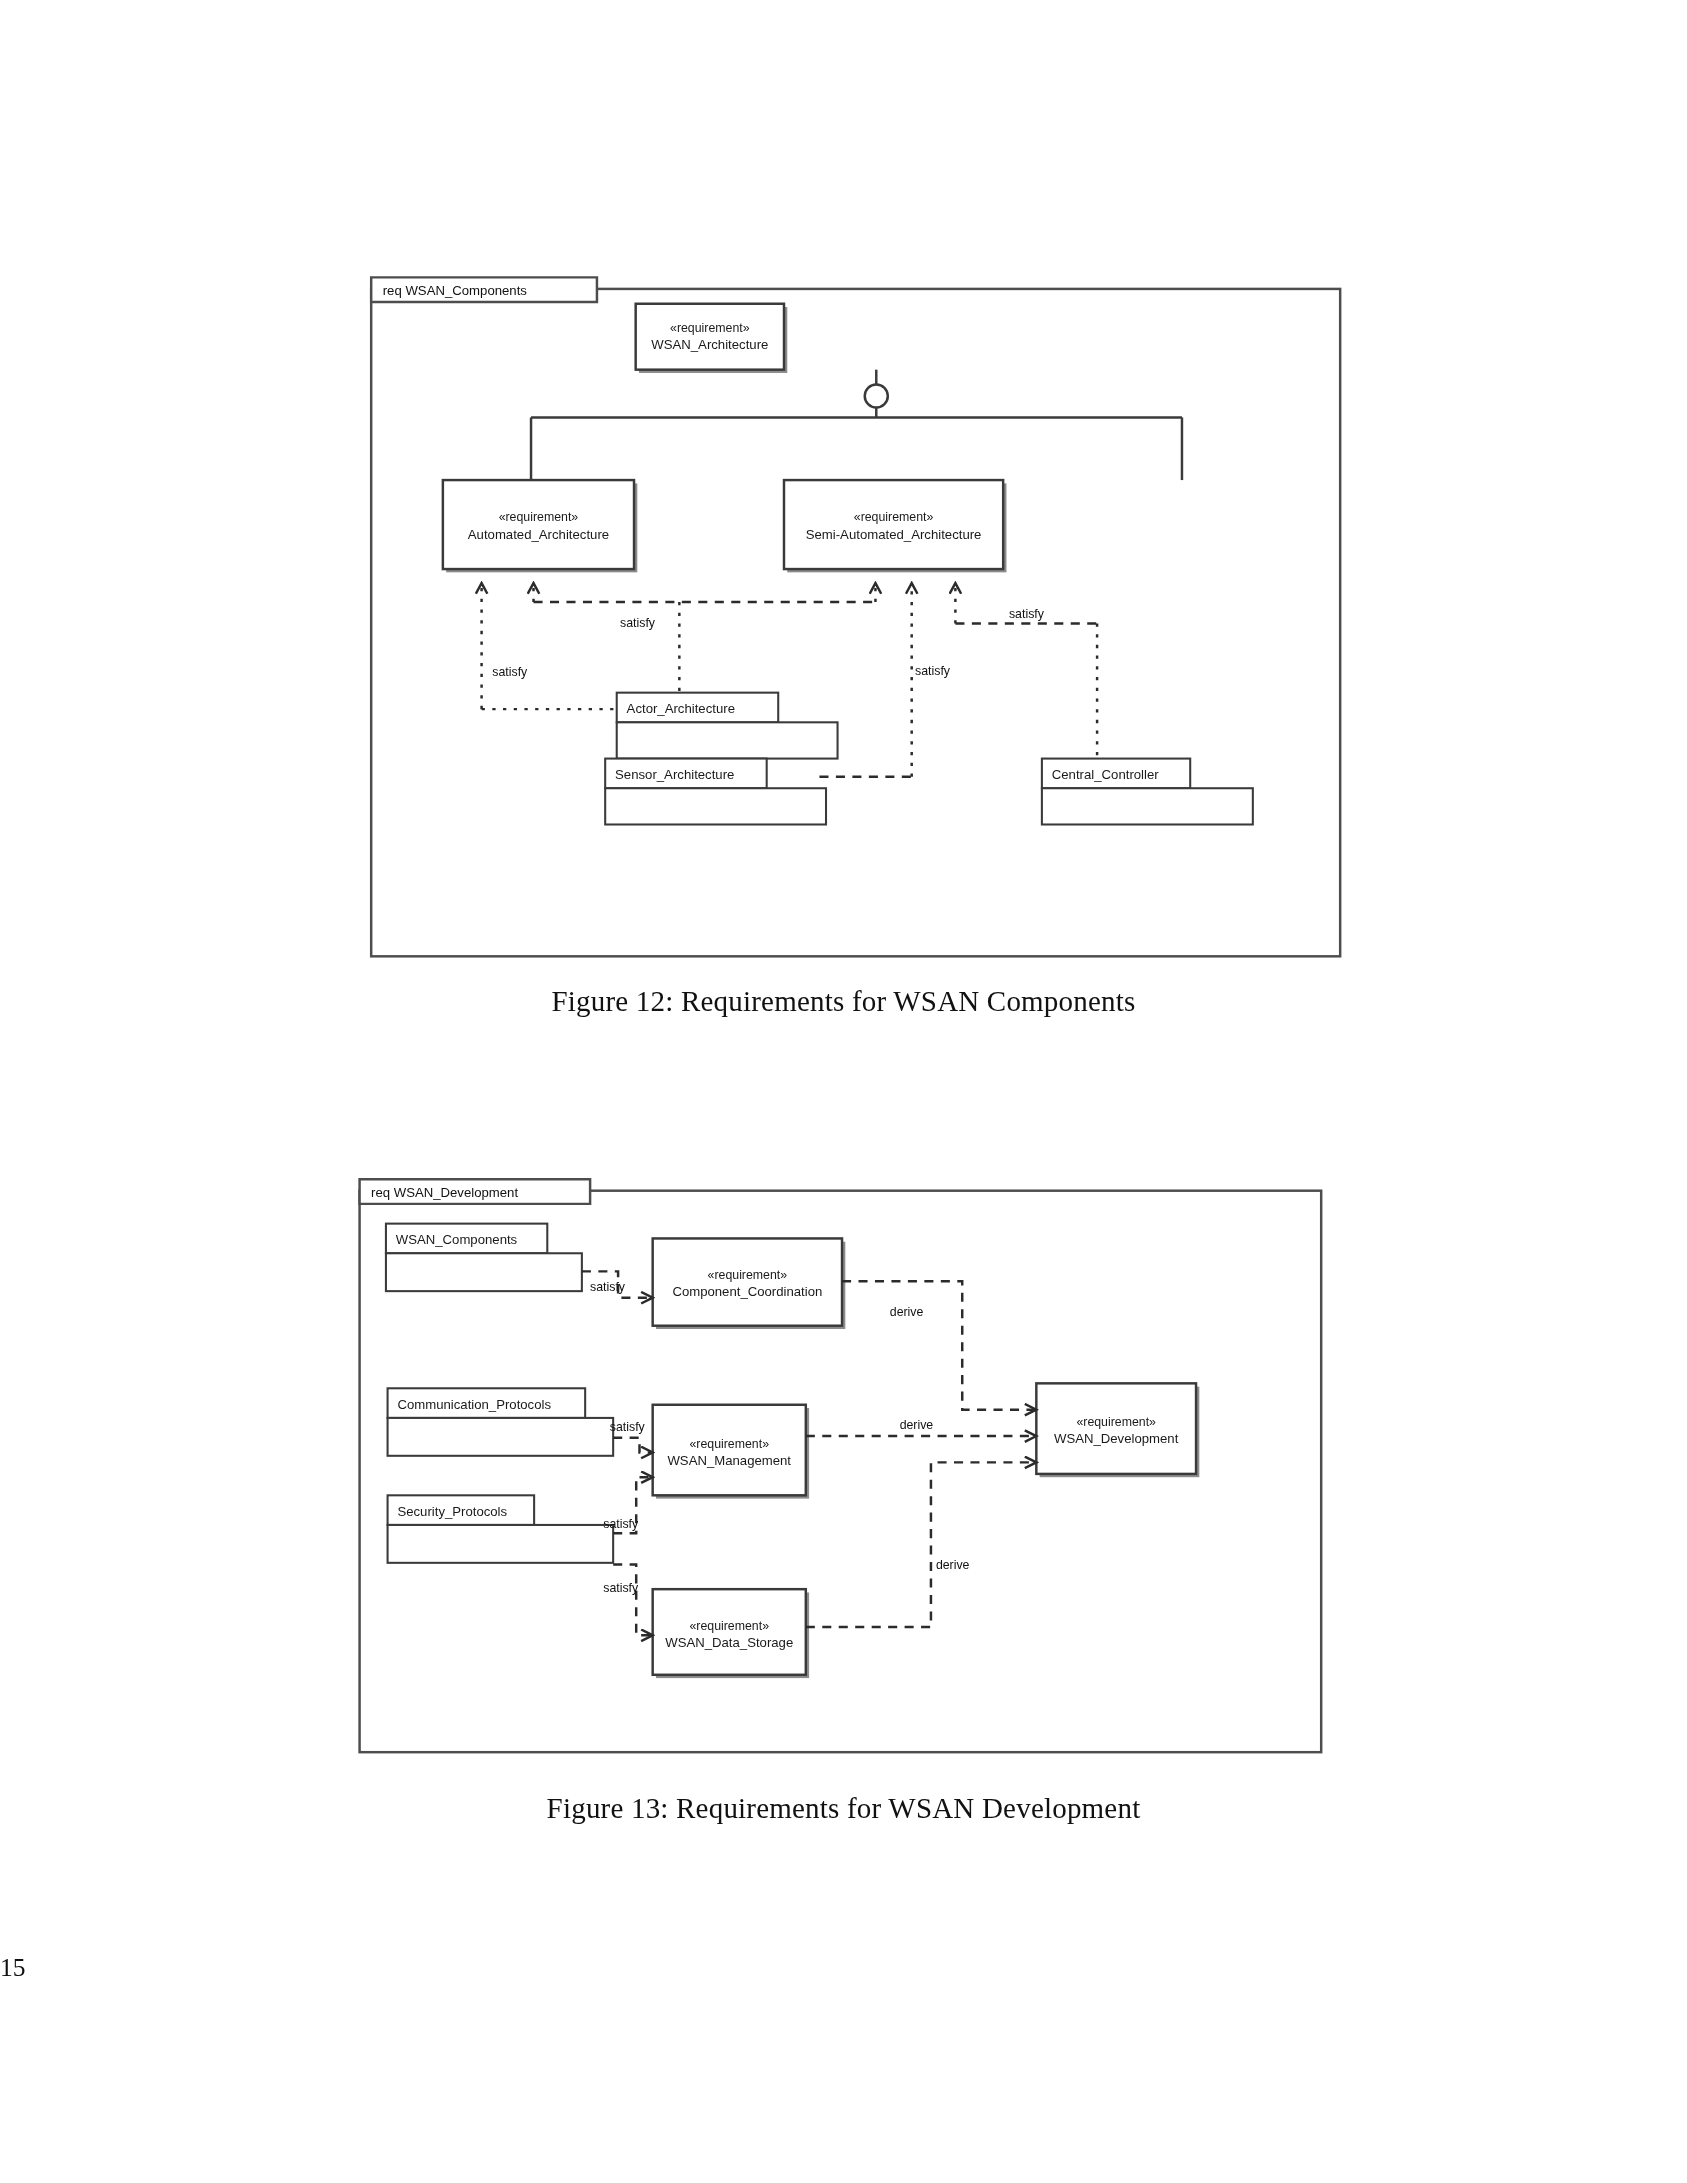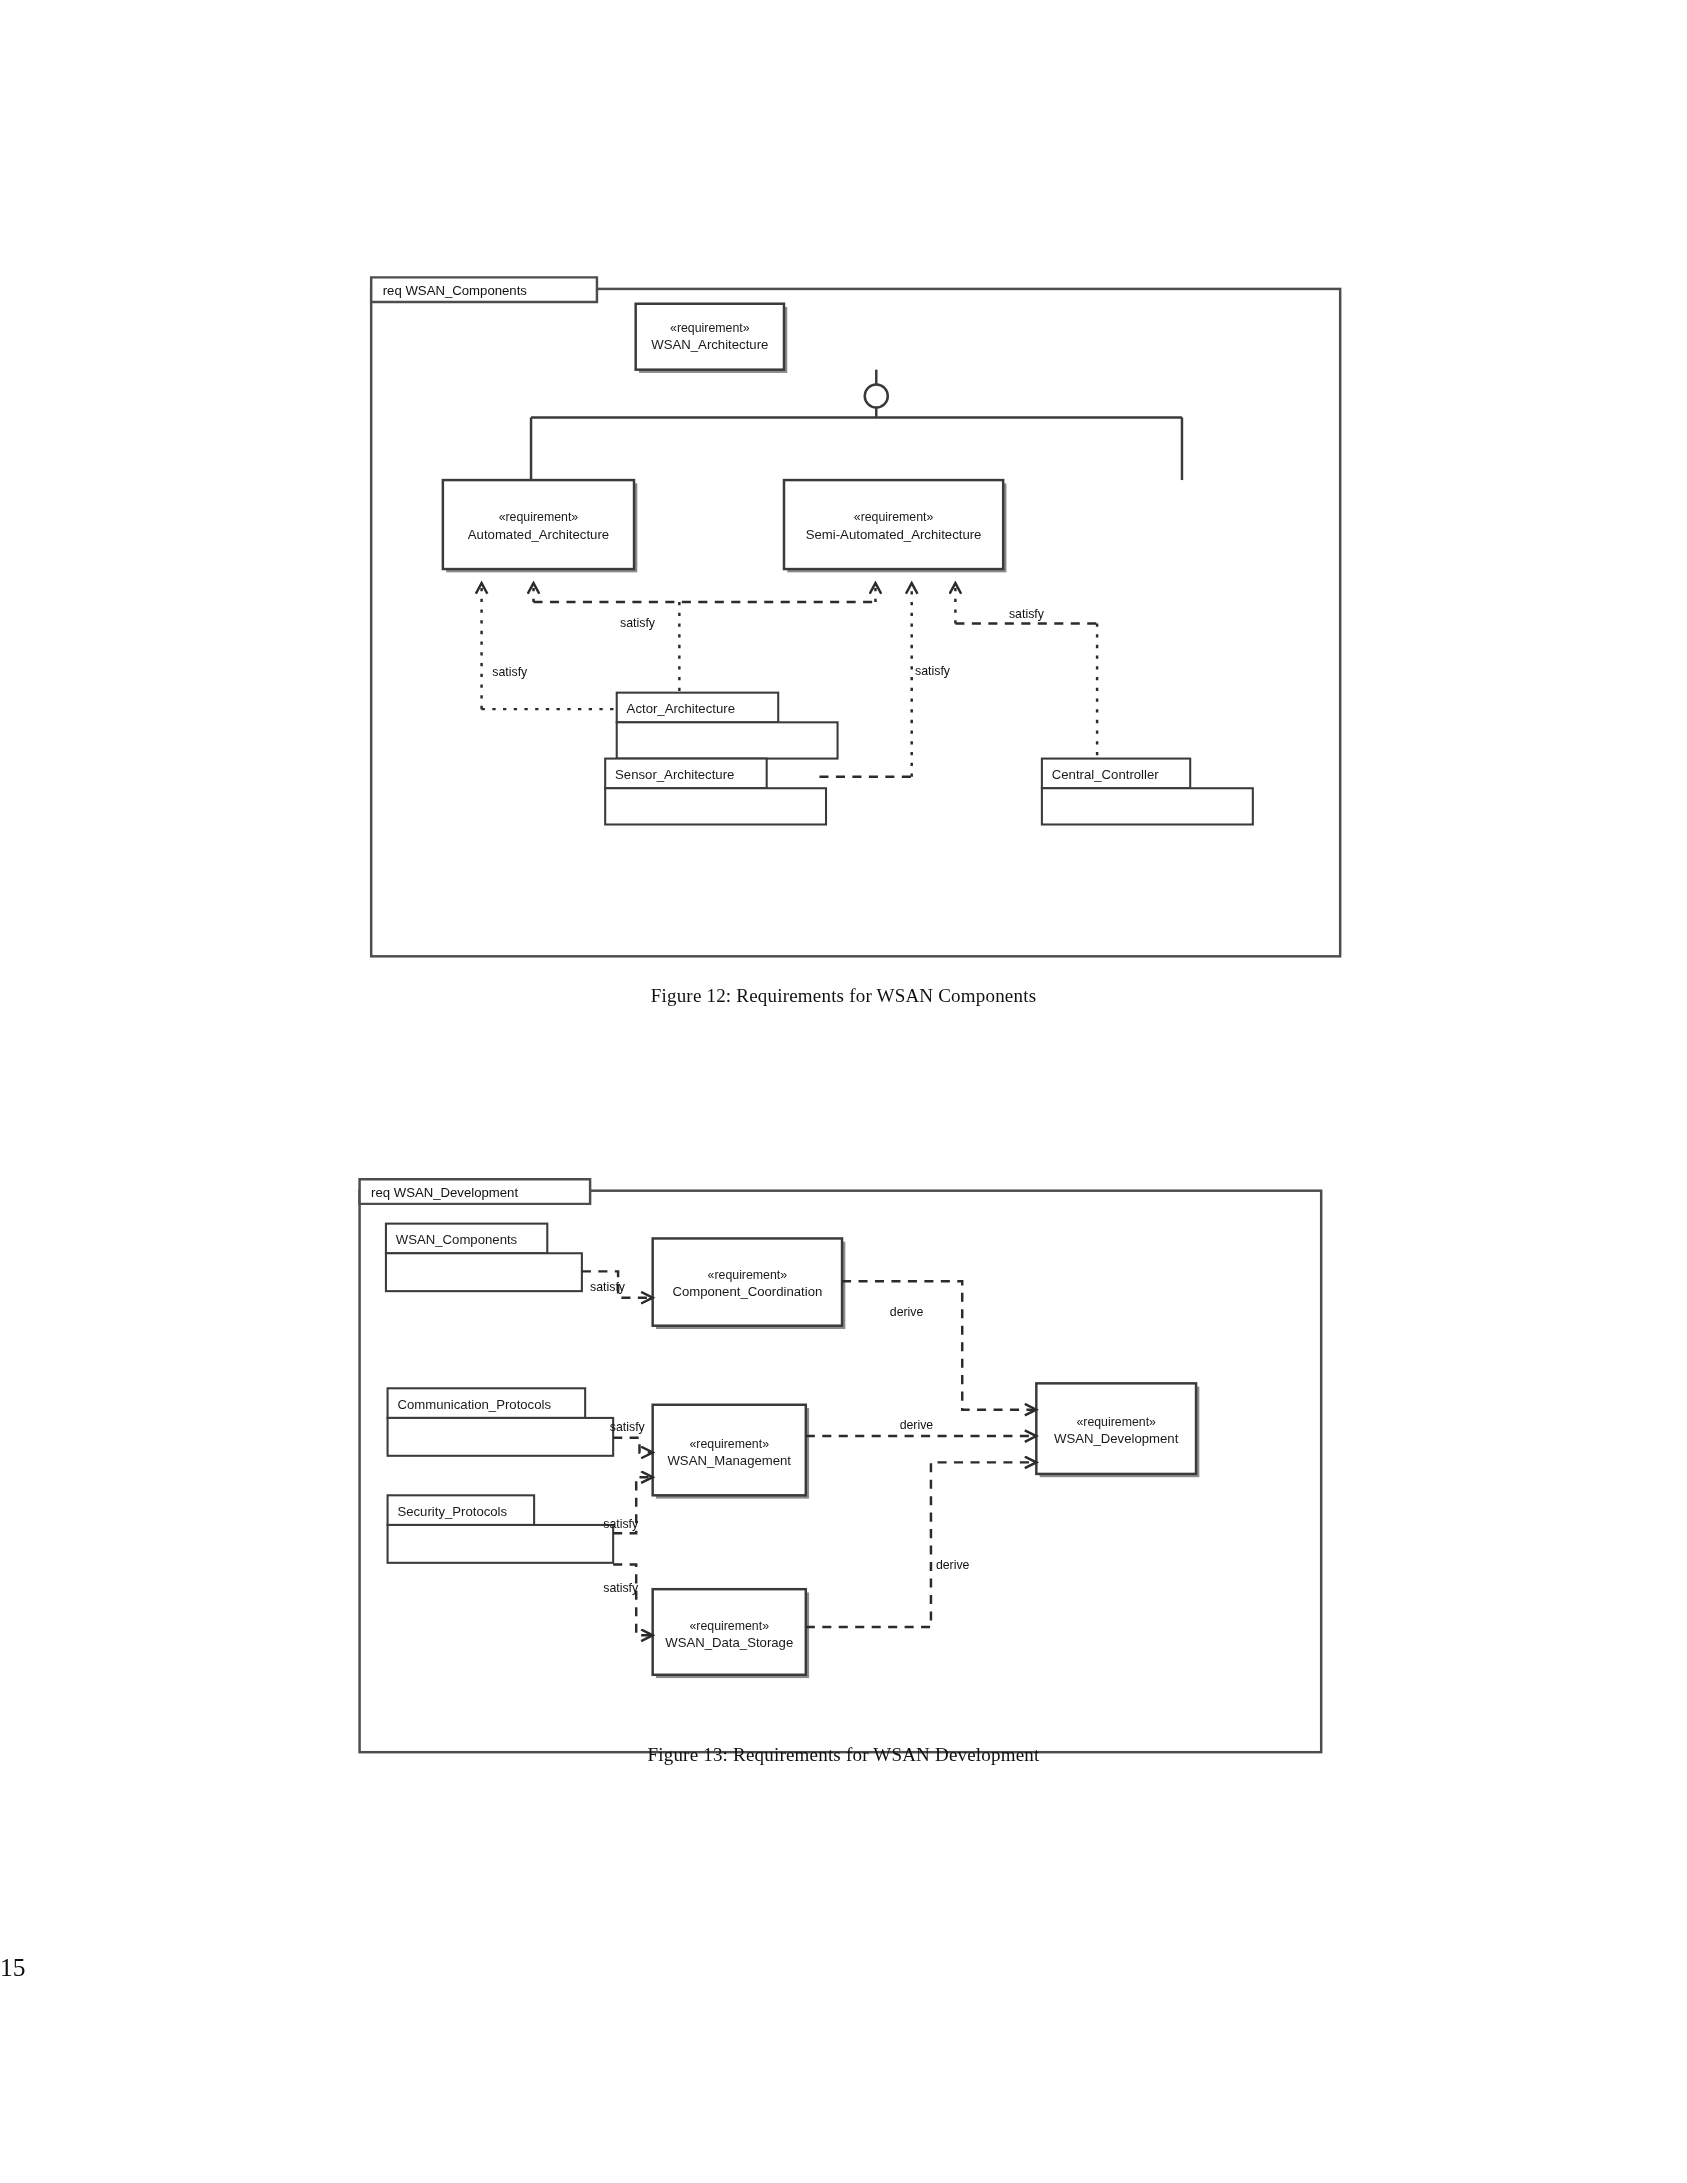--- a/index.html
+++ b/index.html
@@ -1,20 +1,20 @@
 <!DOCTYPE html>
 <html style="font-size:13px"><head>
 <meta charset="utf-8">
 <style>
   html,body{margin:0;padding:0;background:#ffffff;}
   body{width:1687px;height:2183px;font-family:"Liberation Serif",serif;position:relative;overflow:hidden;}
   .page{position:absolute;inset:0;background:#fff;}
   .fig-wrap{position:absolute;}
   .caption{position:absolute;width:100%;text-align:center;font-family:"Liberation Serif",serif;
-           font-size:19px;color:#111;letter-spacing:0.2px;}
+           font-size:29px;color:#111;letter-spacing:0.2px;}
   .pagenum{position:absolute;width:100%;font-family:"Liberation Serif",serif;
            font-size:25.5px;color:#111;}
   svg{display:block;}
   text{font-family:"Liberation Sans",sans-serif;fill:#1a1a1a;}
   .frame-rect{fill:#fff;stroke:#4d4d4d;stroke-width:3;}
   .frame-tab{fill:#fff;stroke:#4d4d4d;stroke-width:3;}
   .frame-label{font-size:16px;fill:#111;}
   .req-box{fill:#fff;stroke:#3a3a3a;stroke-width:3;}
   .req-shadow{fill:#8c8c8c;}
   .blk-head{fill:#fff;stroke:#3a3a3a;stroke-width:2.5;}
@@ -185,18 +185,18 @@
       <text class="edge-label" x="660" y="182">derive</text>
 
       <path class="dash-line" d="M558,328 L838,328" marker-end="url(#f13arrow)"></path>
       <text class="edge-label" x="672" y="320">derive</text>
 
       <path class="dash-line" d="M558,560 L710,560 L710,360 L838,360" marker-end="url(#f13arrow)"></path>
       <text class="edge-label" x="716" y="490">derive</text>
     </svg>
   </div>
 
-  <div class="caption" style="left:0;top:1744px;">Figure 13:  Requirements for WSAN Development</div>
+  <div class="caption" style="left:0;top:1792px;">Figure 13:  Requirements for WSAN Development</div>
 
   <div class="pagenum" style="left:0;top:1953px;">15</div>
 
 </div>
 
 
 </body></html>

